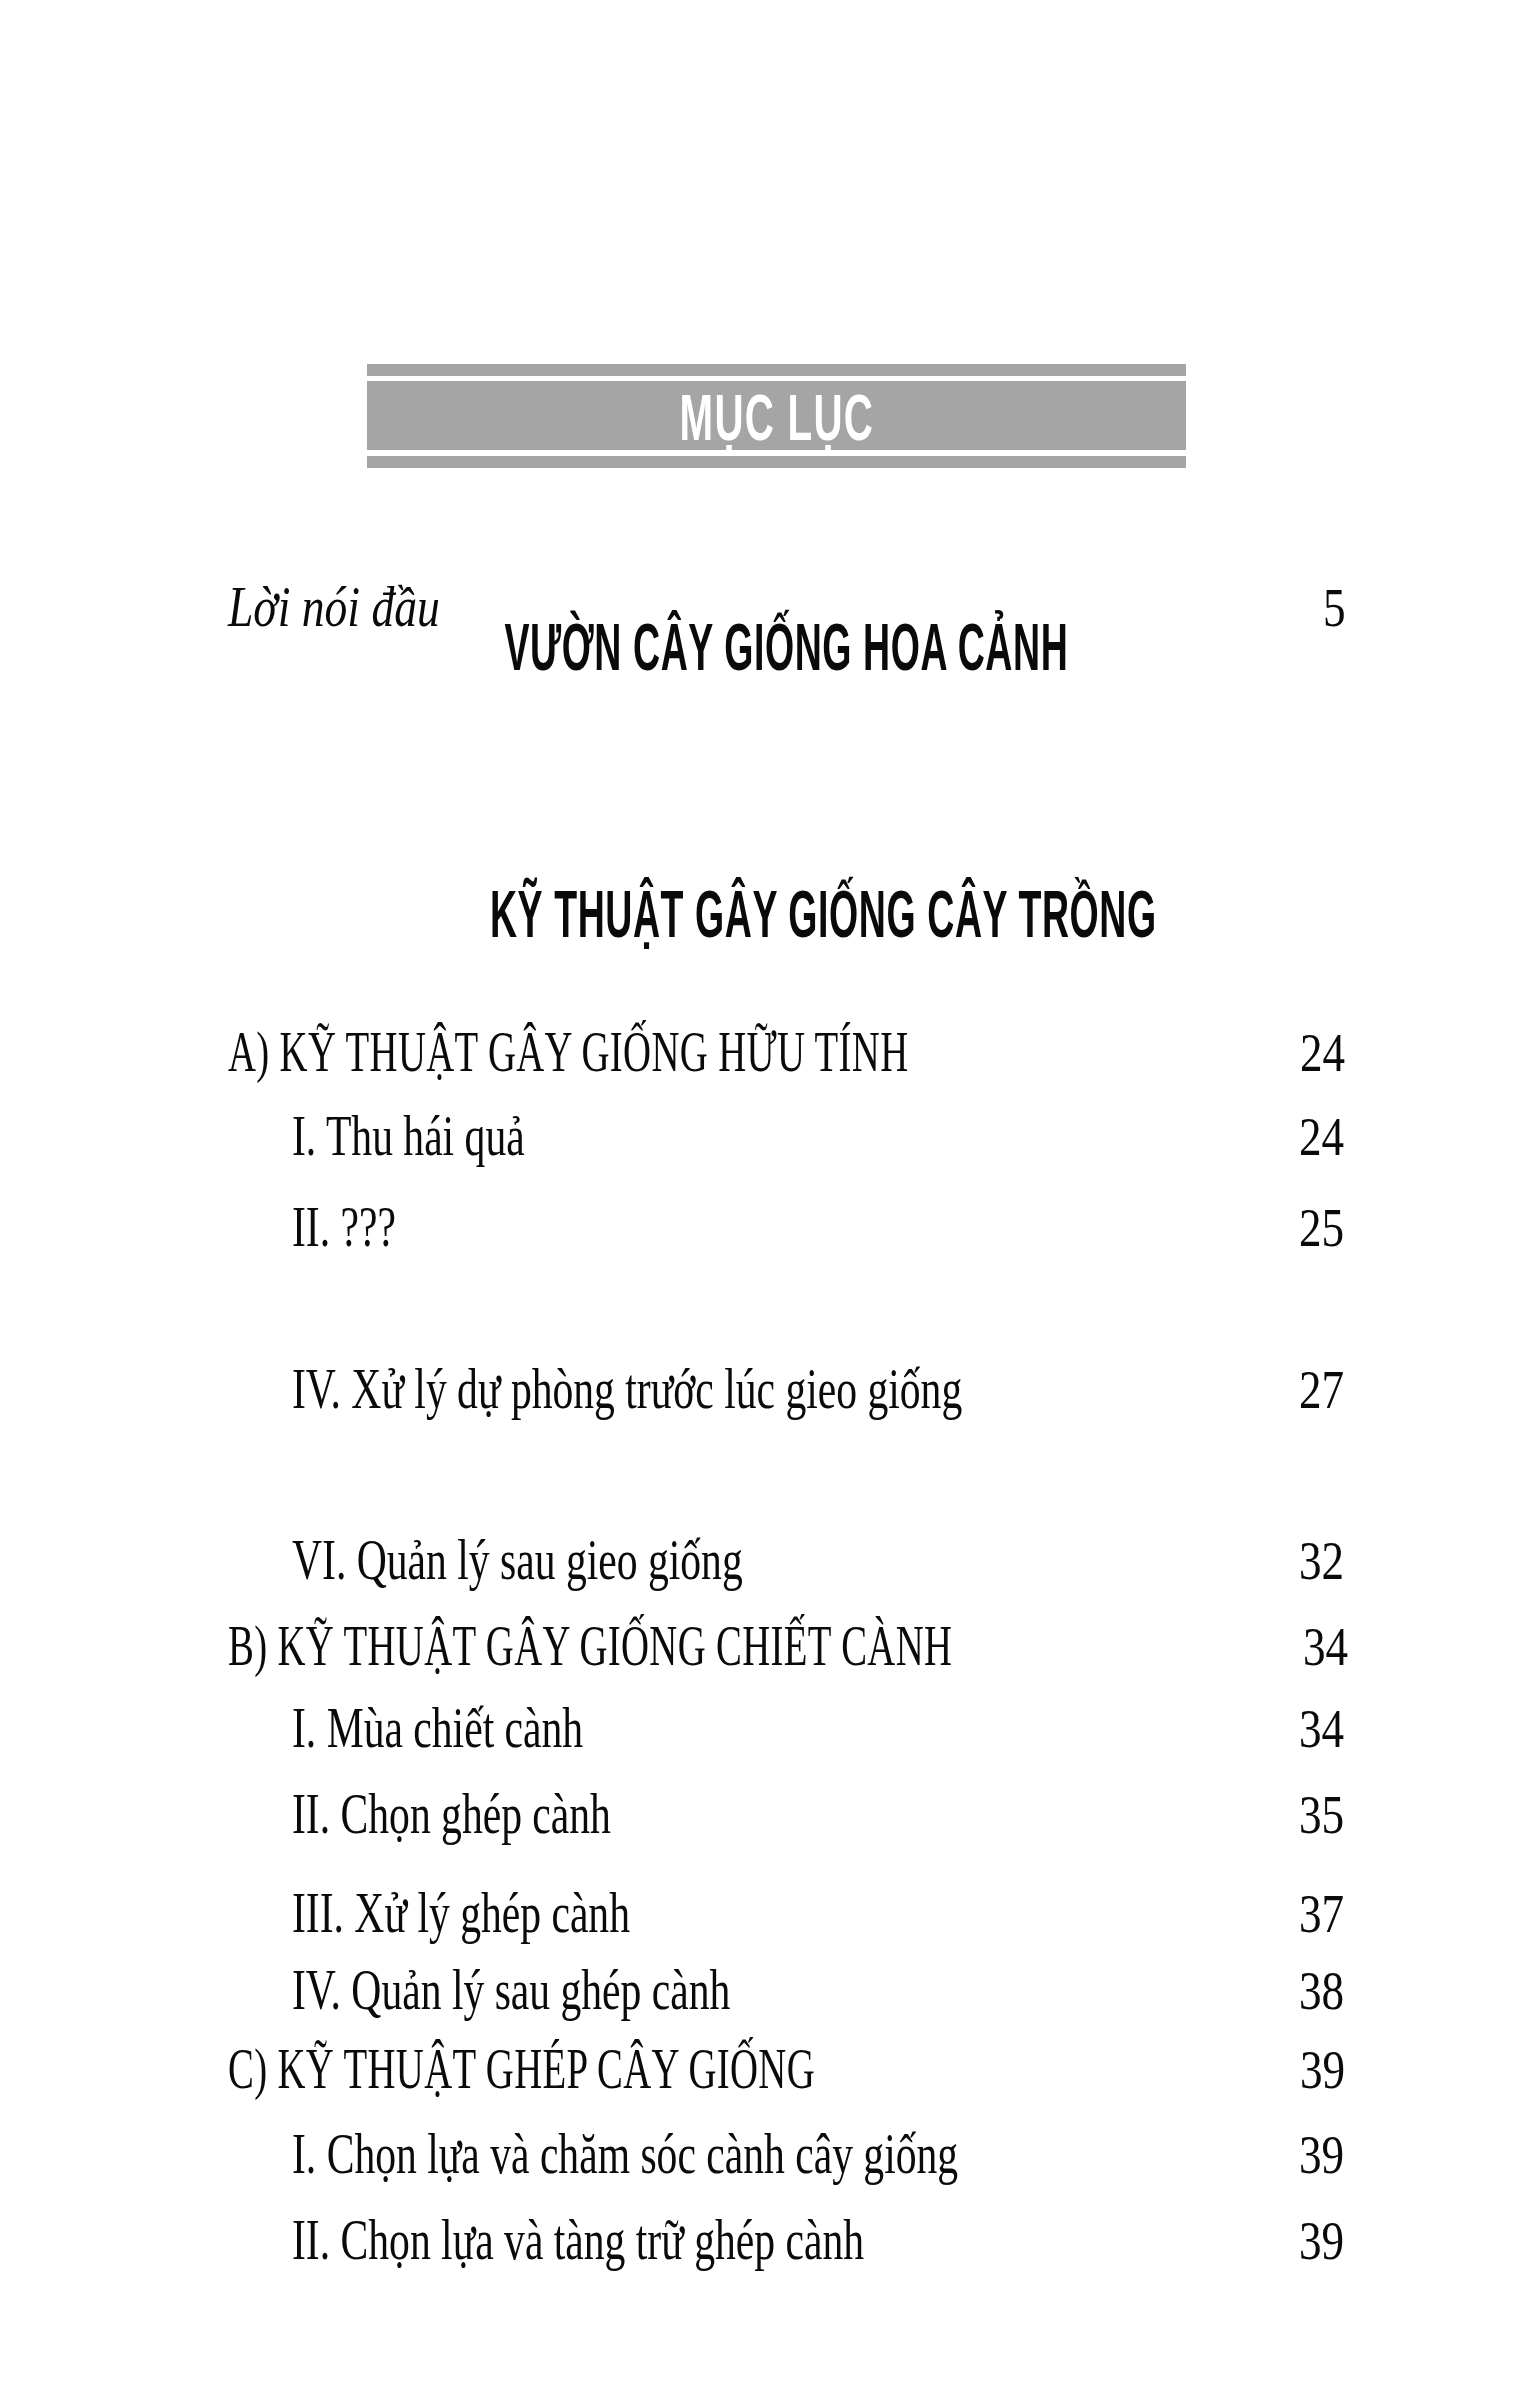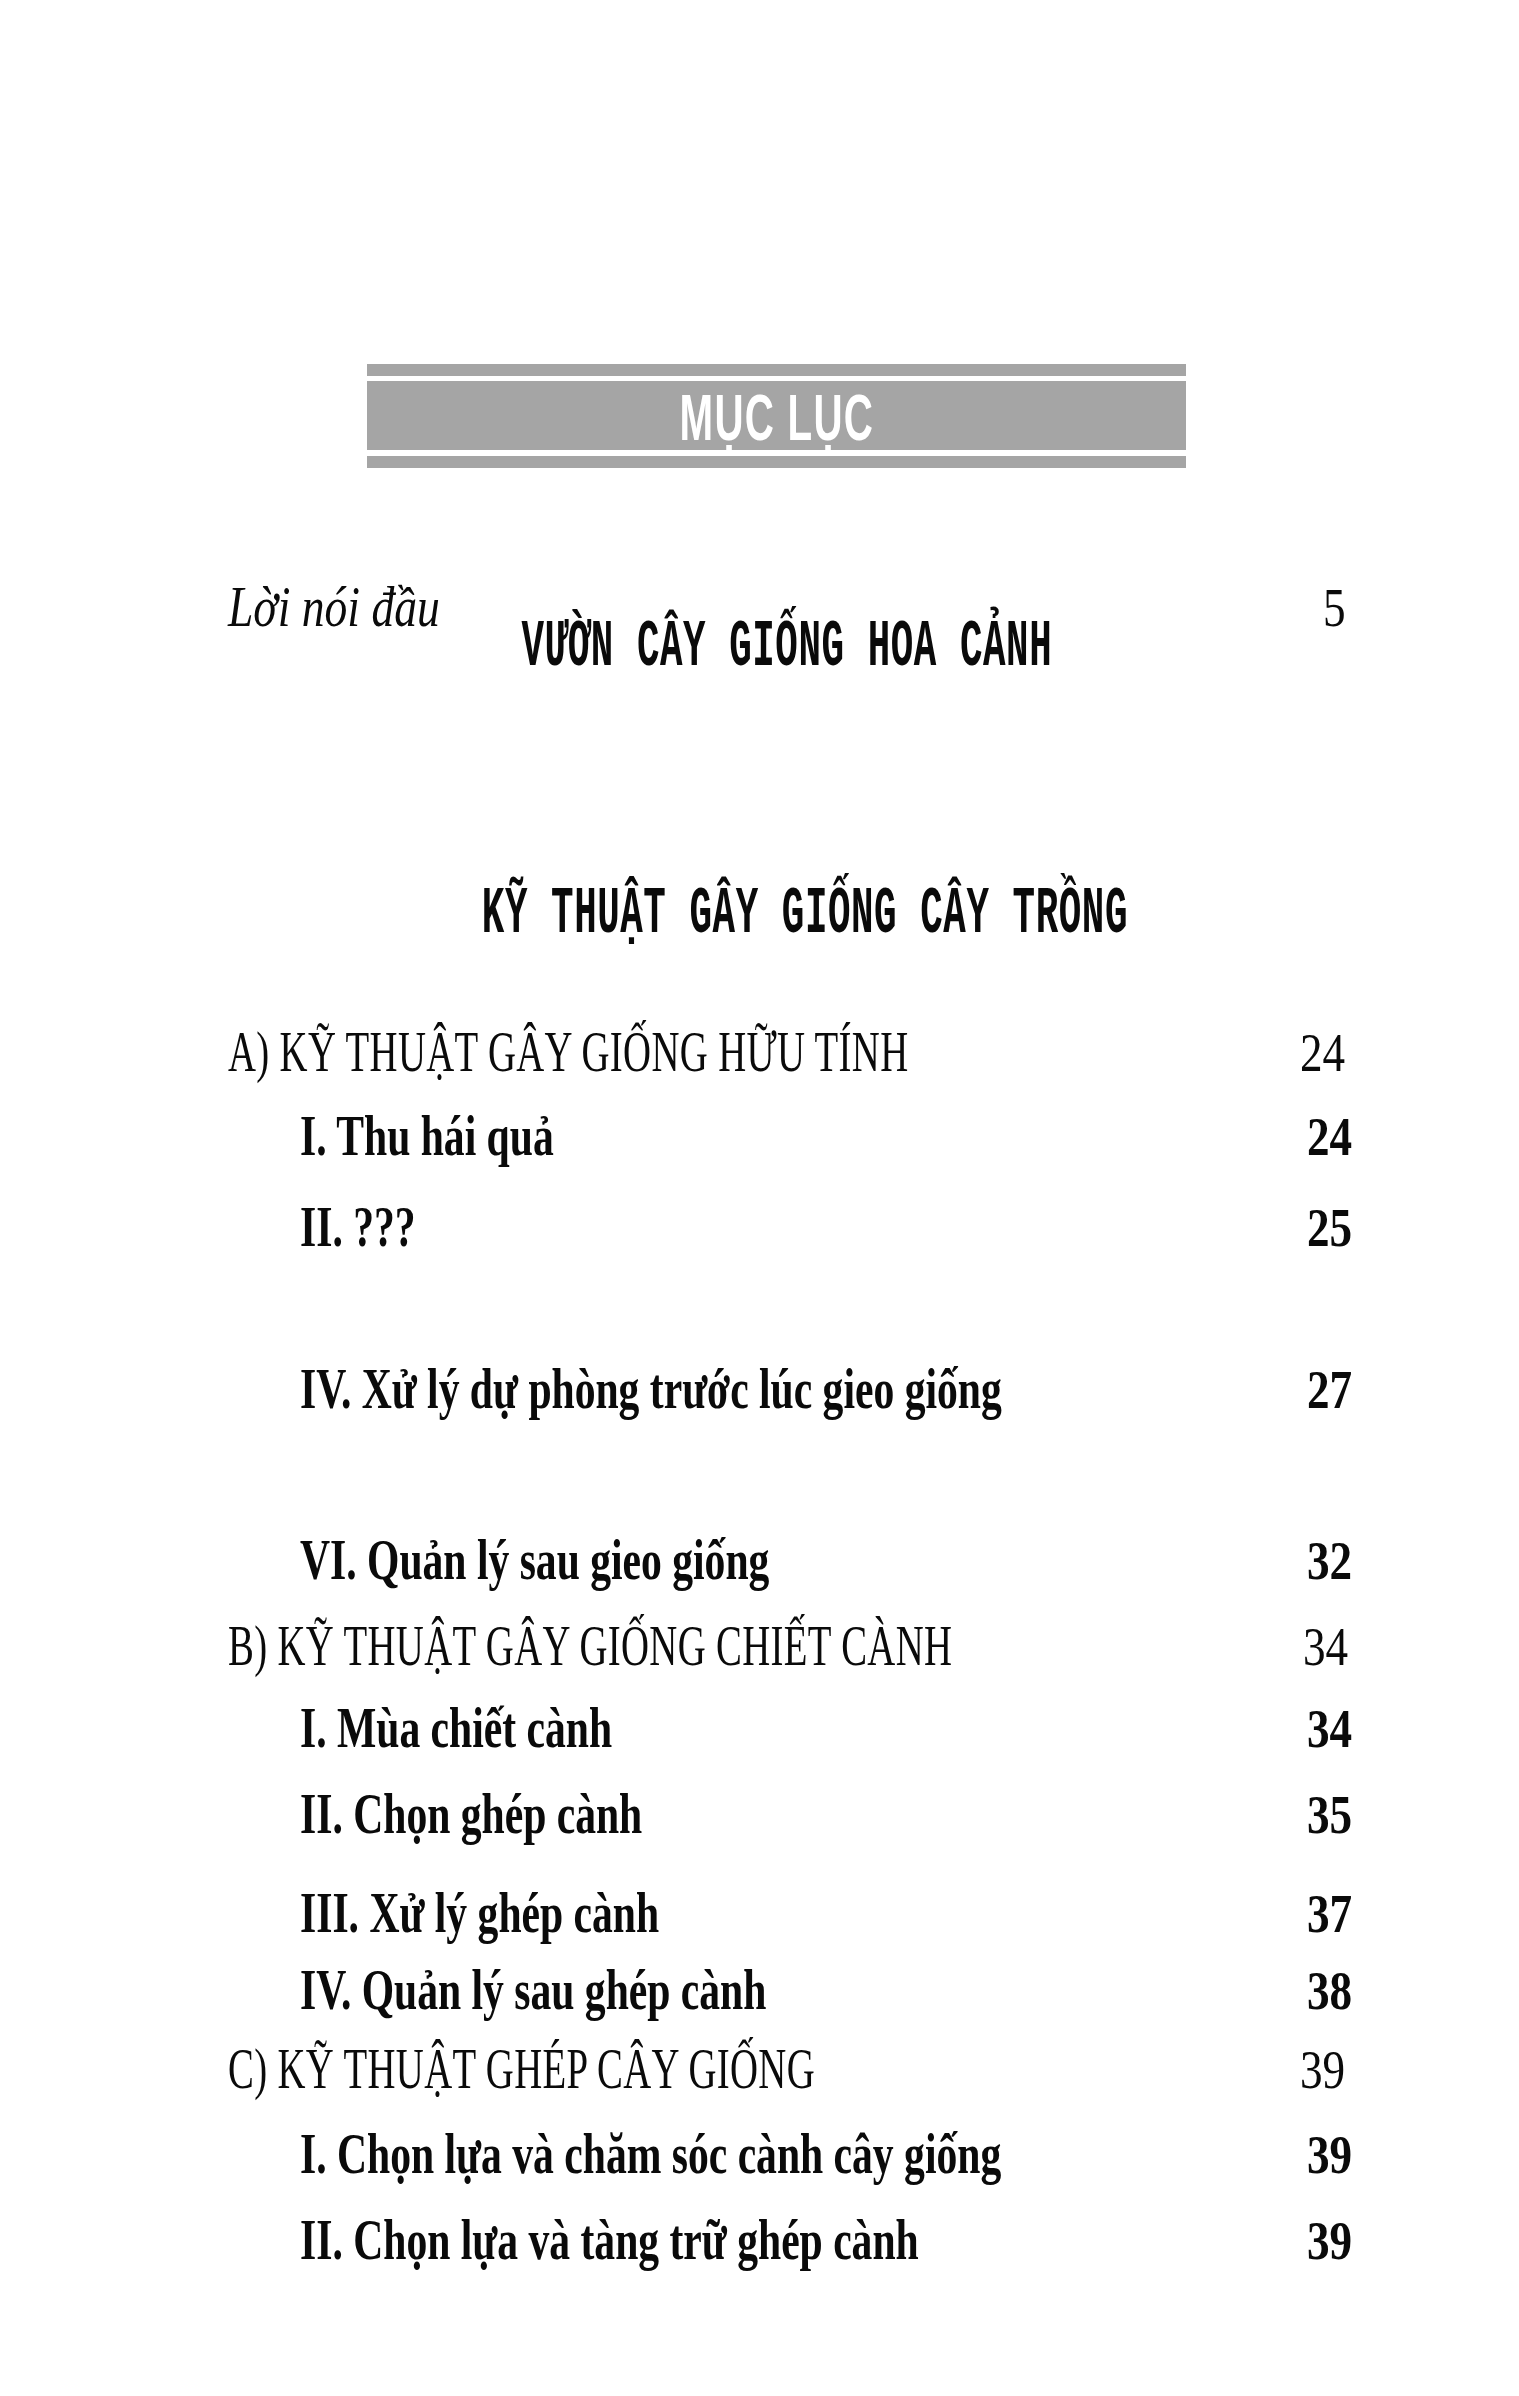--- a/index.html
+++ b/index.html
@@ -43,41 +43,41 @@
   .row {
     position: absolute;
     display: flex;
     justify-content: space-between;
     align-items: baseline;
     white-space: nowrap;
     line-height: 1.1;
     margin-top: 44px;
   }
   .row.main, .row.preface { left: 228px; width: 1117px; font-size: 57px; }
-  .row.sub { left: 300px; width: 1052px; font-size: 57px; font-weight: bold; }
+  .row.sub { left: 292px; width: 1052px; font-size: 57px; }
 
   .label { display: inline-block; transform-origin: 0 78%; }
   .row.main .label { transform: scaleX(0.68); letter-spacing: 0.5px; }
   .row.sub .label { transform: scaleX(0.73); }
   .row.preface .label { font-style: italic; transform: scaleX(0.80); }
 
   .pagenum {
     display: inline-block;
     font-size: 55px;
     transform: scaleX(0.82);
     transform-origin: 100% 78%;
   }
 
   
   .section {
     position: absolute;
     left: 228px;
     width: 1117px;
     text-align: center;
-    font-family: Liberation Mono, monospace;
+    font-family: Liberation Sans, sans-serif;
     font-weight: bold;
     font-size: 67px;
     line-height: 1.05;
   }
   .section .label {
     display: inline-block;
     transform: scaleX(0.56);
     transform-origin: 50% 50%;
     white-space: nowrap;
     letter-spacing: 1px;

